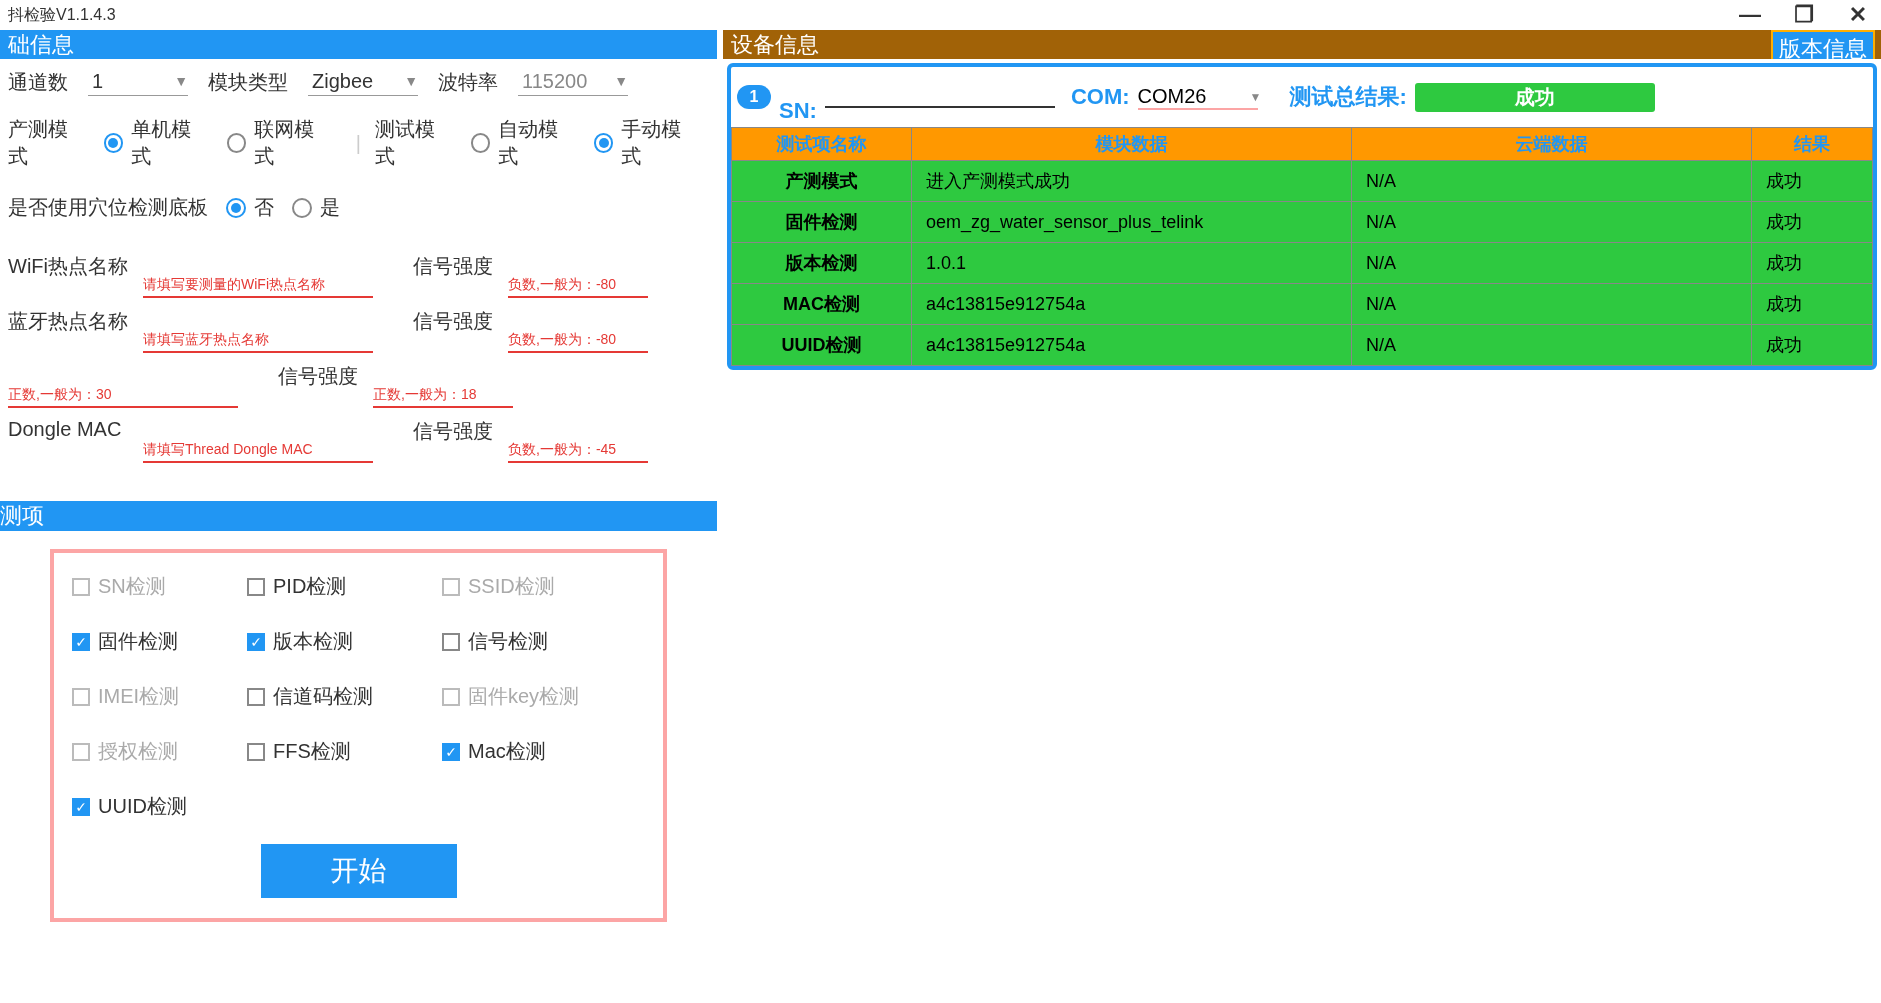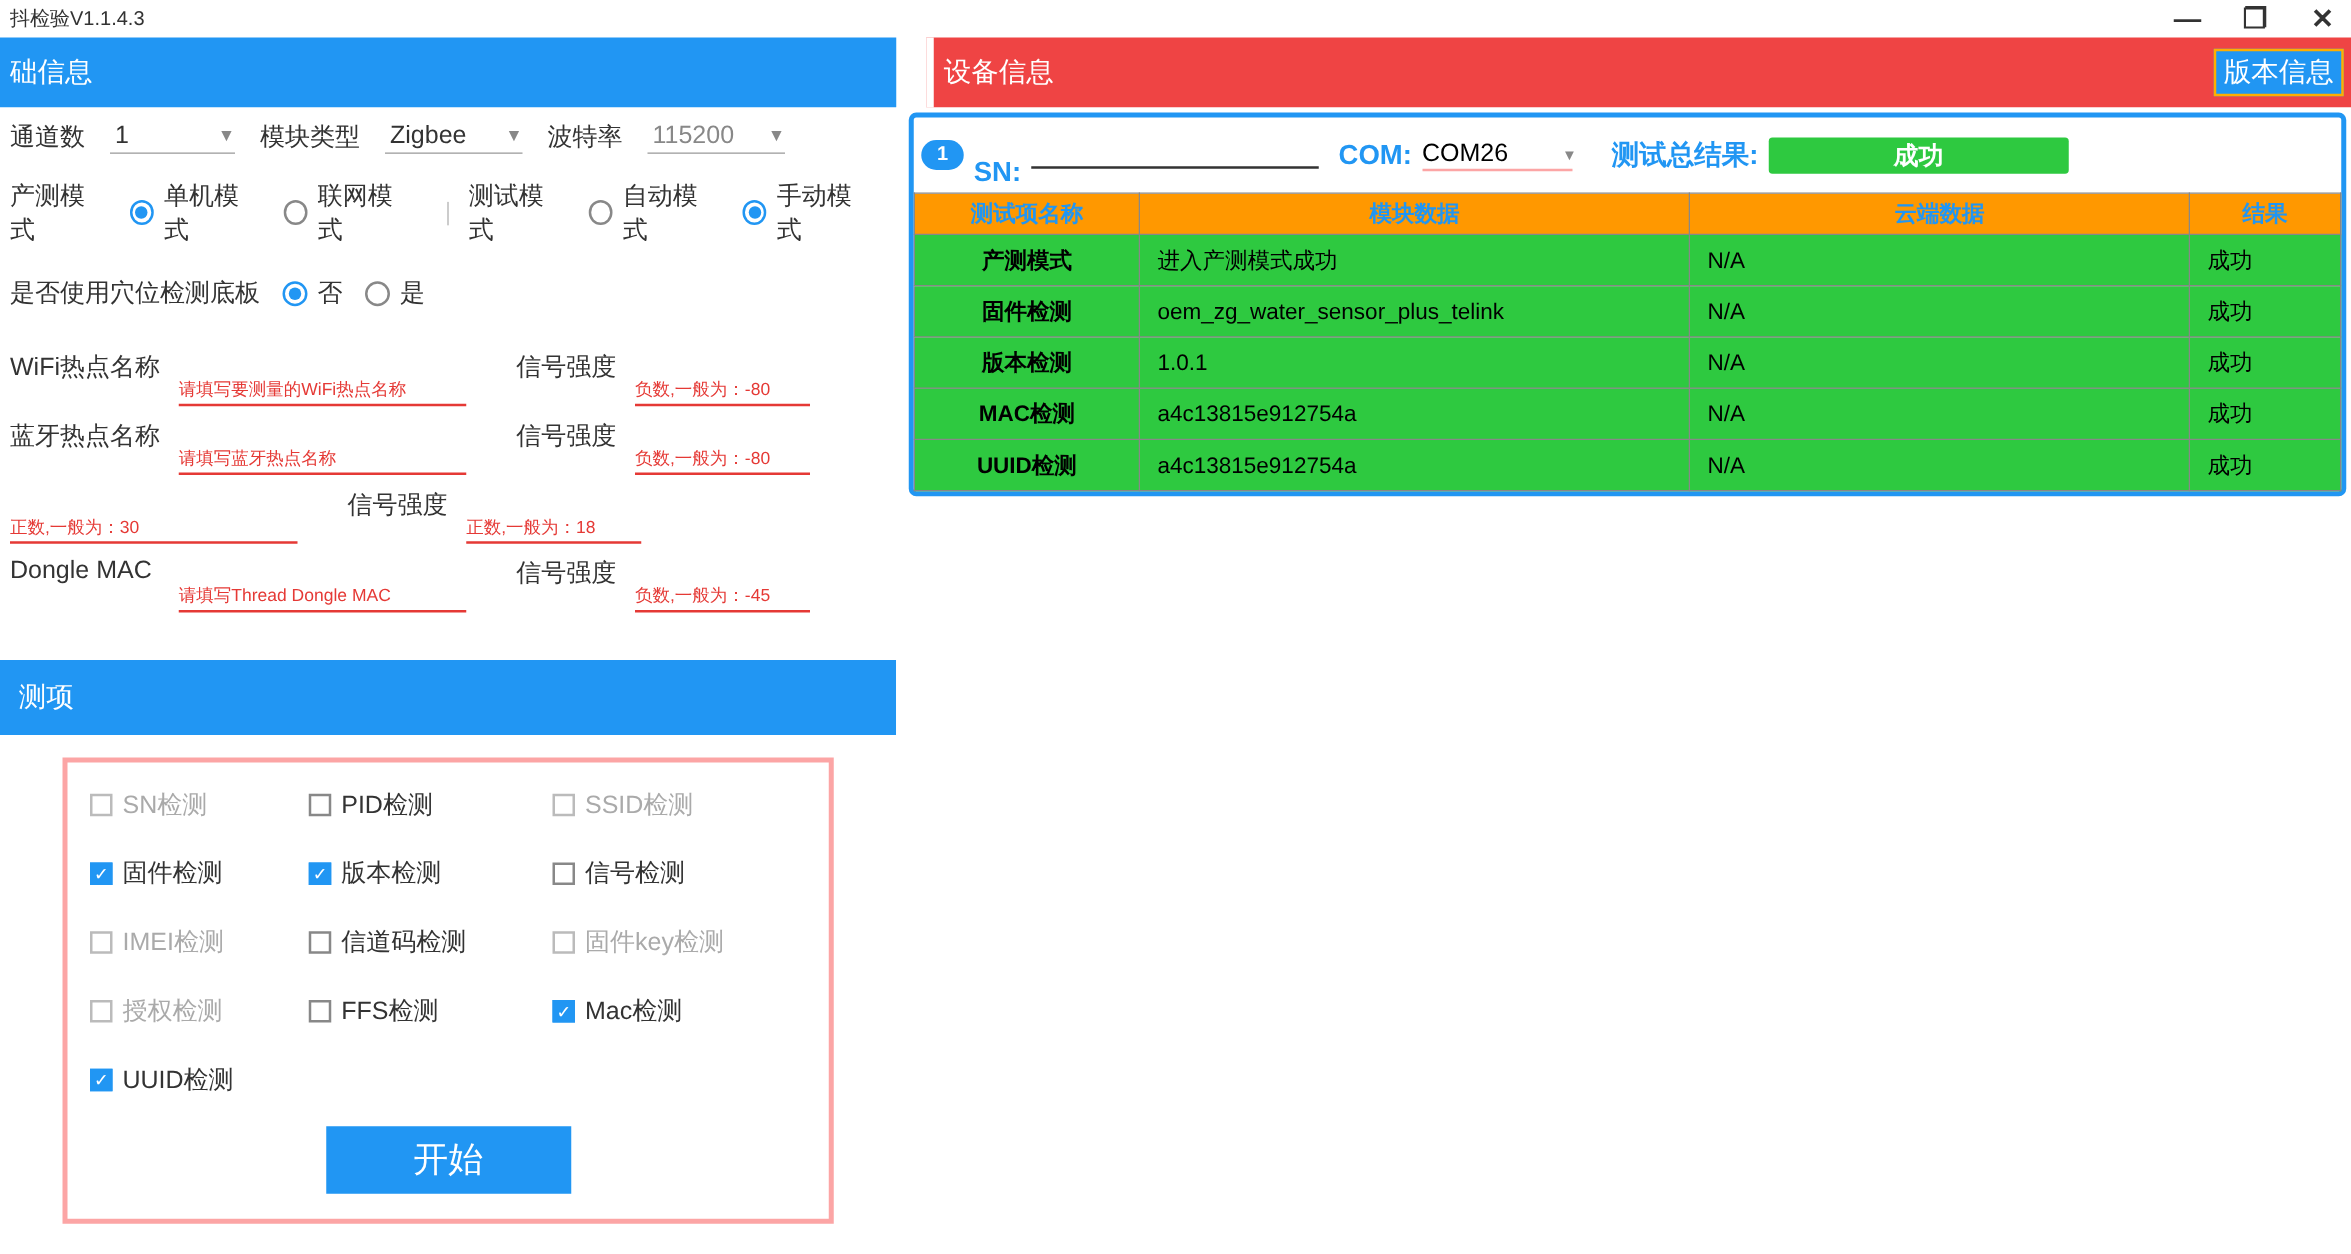--- a/index.html
+++ b/index.html
@@ -2,23 +2,23 @@
 <html><head>
   <meta charset="utf-8">
   <style>
     * { margin: 0; padding: 0; box-sizing: border-box; font-family: "Microsoft YaHei", Arial, sans-serif; }
     body { background: #fff; width: 1881px; height: 1003px; overflow: hidden; font-size: 18px; }
     
     .titlebar { height: 30px; background: #fff; display: flex; align-items: center; padding: 0 8px; color: #333; font-size: 16px; }
     .titlebar-buttons { margin-left: auto; display: flex; gap: 24px; font-size: 22px; font-weight: bold; color: #333; }
     .titlebar-btn { width: 30px; text-align: center; cursor: pointer; }
     
-    .header-row { display: flex; height: 56px; }
+    .header-row { display: flex; height: 29px; }
     .header-left { width: 717px; background: #2196f3; color: #fff; display: flex; align-items: center; padding-left: 8px; font-size: 22px; }
-    .header-right { flex: 1; background: #ef4444; color: #fff; display: flex; align-items: center; padding-left: 8px; font-size: 22px; border-left: 6px solid #fff; margin-left: 24px; }
+    .header-right { flex: 1; background: #a16207; color: #fff; display: flex; align-items: flex-start; padding-left: 8px; font-size: 22px; border-left: 6px solid #fff; }
     .version-button { margin-left: auto; margin-right: 6px; border: 2px solid #ffae00; color: #fff; background: #2196f3; padding: 2px 6px; font-size: 22px; cursor: pointer; }
     
     .main-content { display: flex; height: calc(100% - 72px); }
     .left-panel { width: 717px; background: #fff; }
     .right-panel { flex: 1; background: #fff; border-left: 6px solid #fff; padding: 4px; }
     
     .config-section { padding: 10px 8px; }
     .config-row { display: flex; align-items: center; gap: 20px; margin-bottom: 20px; }
     .config-label { color: #333; font-size: 20px; }
     .dropdown-wrap { position: relative; width: 100px; border-bottom: 1px solid #999; display: flex; align-items: center; padding-bottom: 2px; }
@@ -35,21 +35,21 @@
     .field-section { padding: 8px 0; }
     .field-row { display: flex; margin-bottom: 10px; }
     .field-col { display: flex; flex-direction: column; }
     .field-col-1 { width: 135px; }
     .field-col-2 { width: 230px; }
     .field-col-3 { width: 135px; }
     .field-col-4 { width: 140px; }
     .field-label { color: #333; font-size: 20px; margin-bottom: 8px; }
     .field-input { border-bottom: 2px solid #e53935; font-size: 14px; color: #e53935; padding: 2px 0; }
     
-    .section-header { background: #2196f3; color: #fff; font-size: 22px; padding: 15px; margin-top: 10px; }
+    .section-header { background: #2196f3; color: #fff; font-size: 22px; padding: 0; margin-top: 10px; }
     
     .detect-box { border: 4px solid #fca5a5; margin: 18px 50px; padding: 20px 18px; }
     .detect-grid { display: grid; grid-template-columns: 175px 195px 175px; row-gap: 28px; }
     .detect-item { display: flex; align-items: center; gap: 8px; }
     .checkbox { width: 18px; height: 18px; border: 2px solid #888; display: inline-flex; align-items: center; justify-content: center; font-size: 14px; color: #fff; }
     .checkbox.checked { background: #2196f3; border-color: #2196f3; }
     .checkbox.checked::after { content: '✓'; }
     .checkbox.disabled { border-color: #bbb; }
     .detect-label { font-size: 20px; color: #333; }
     .detect-label.disabled { color: #aaa; }

